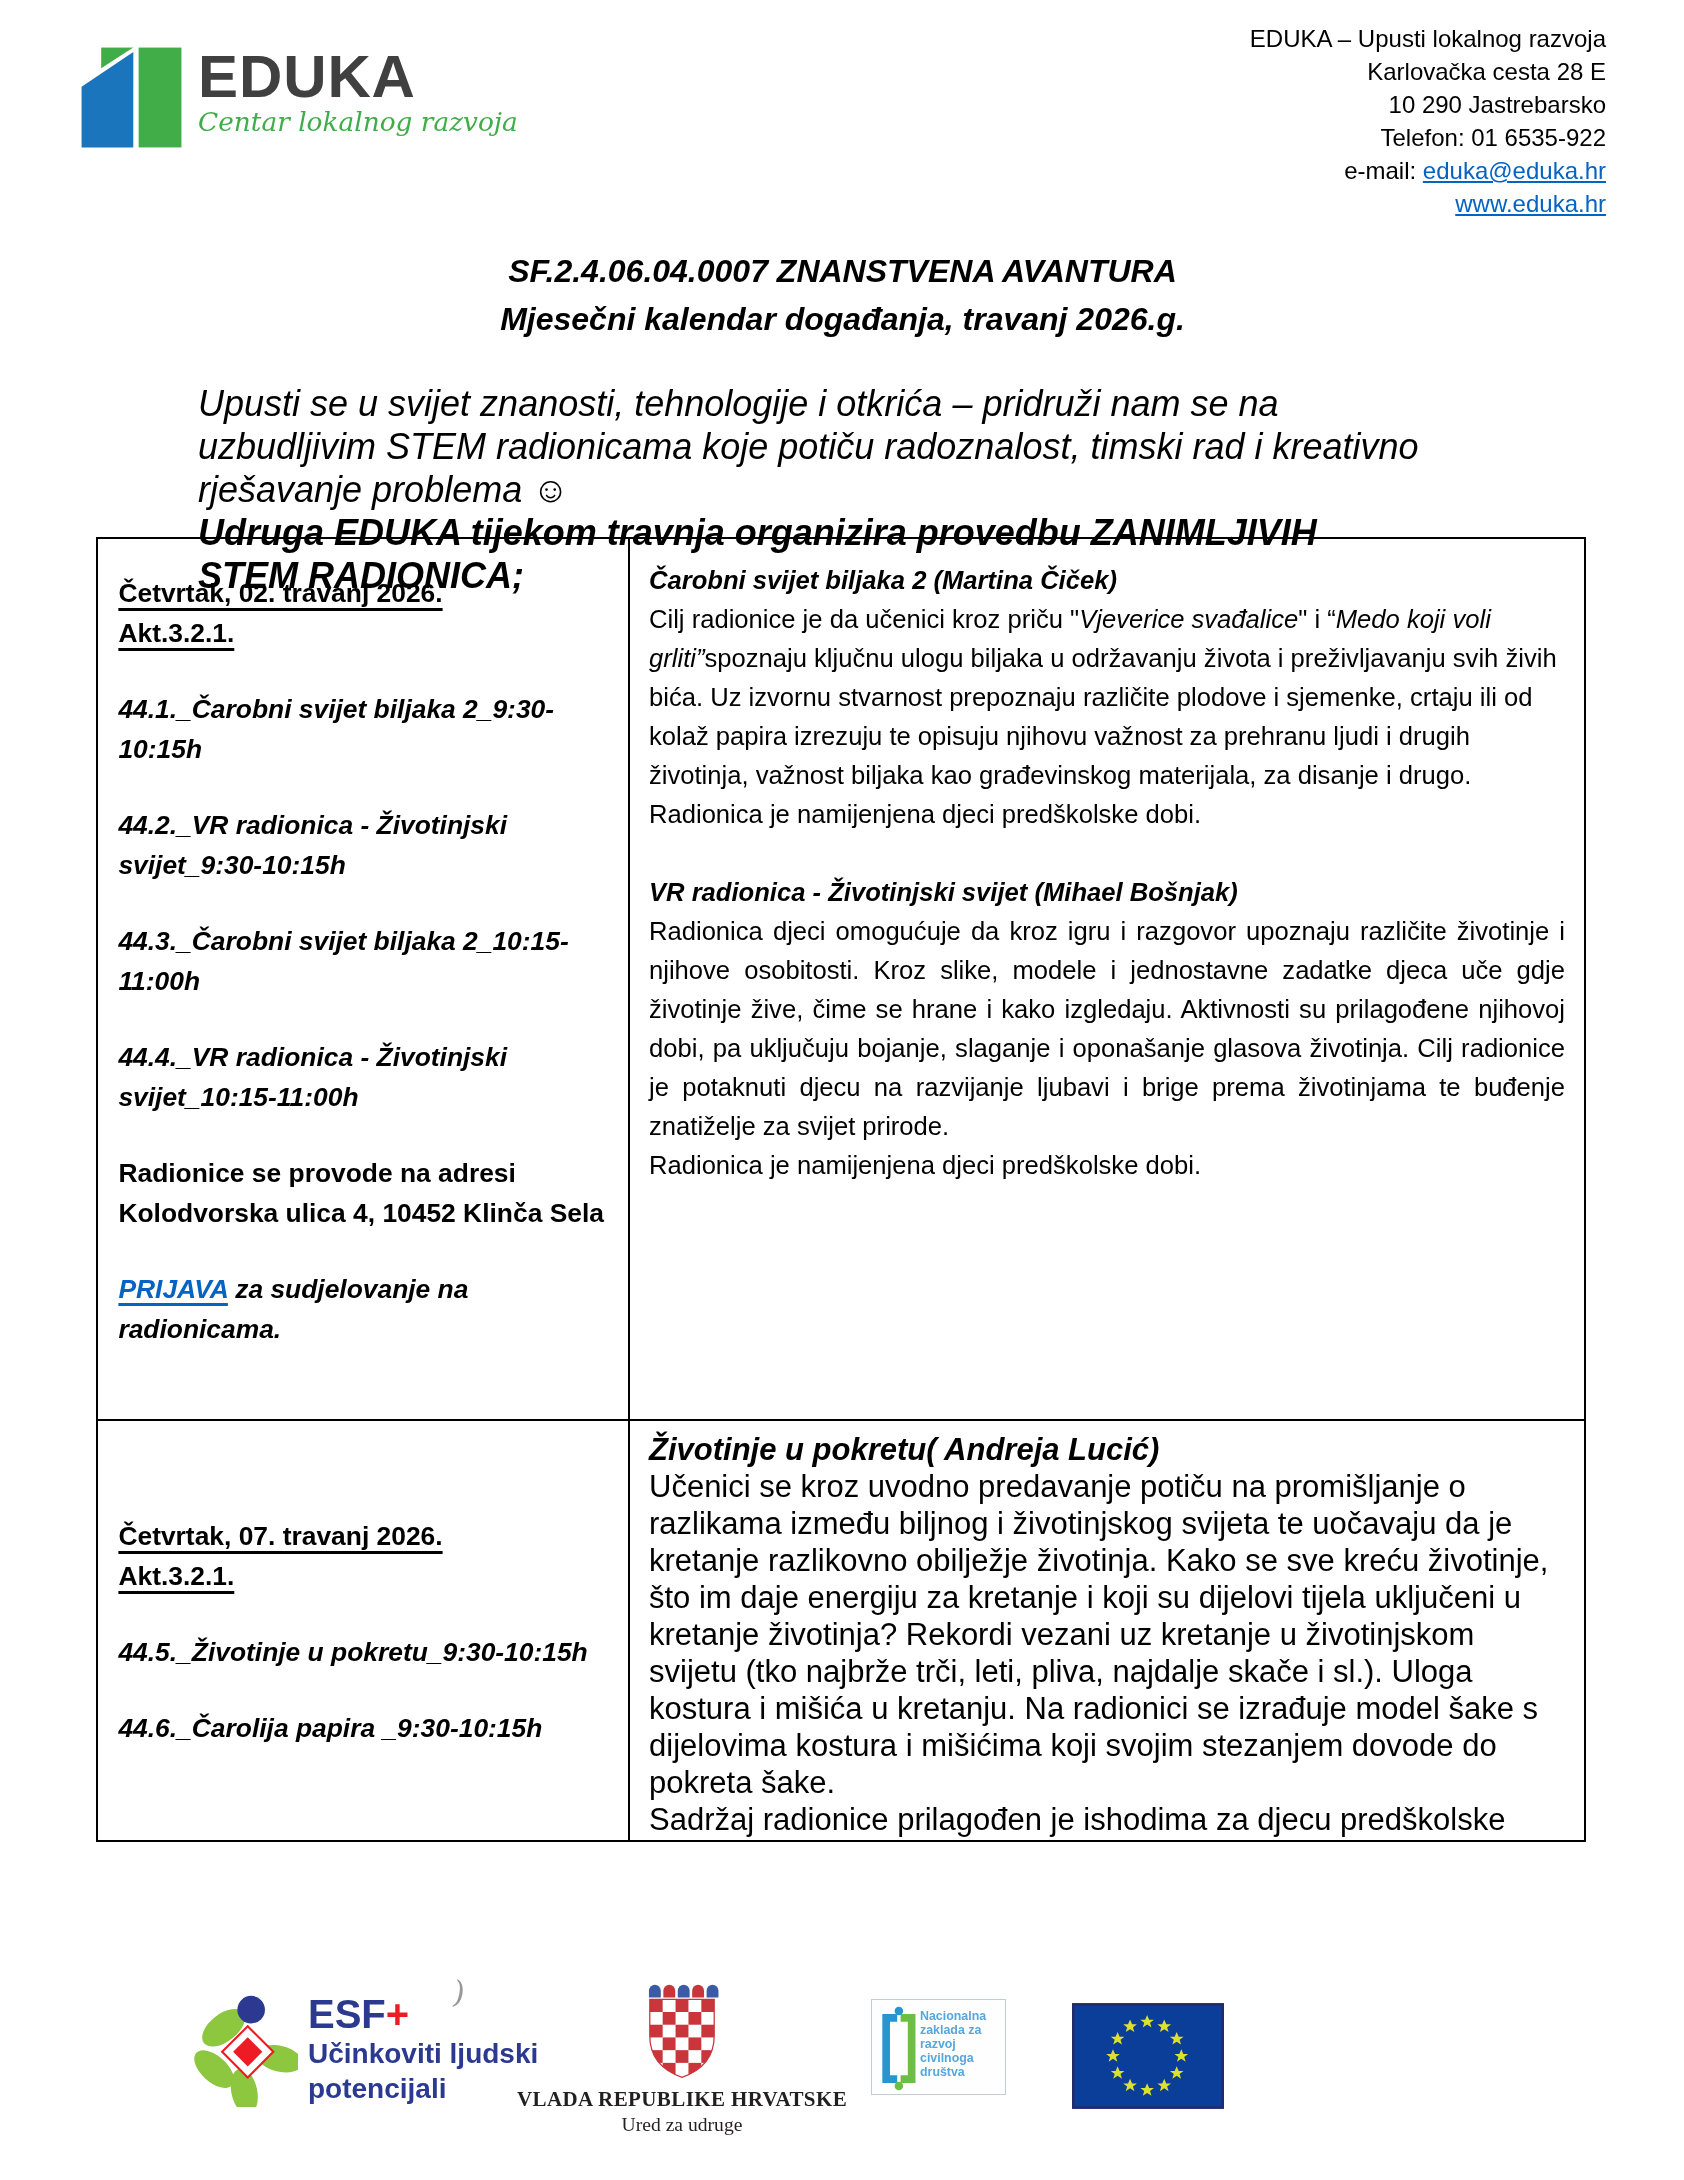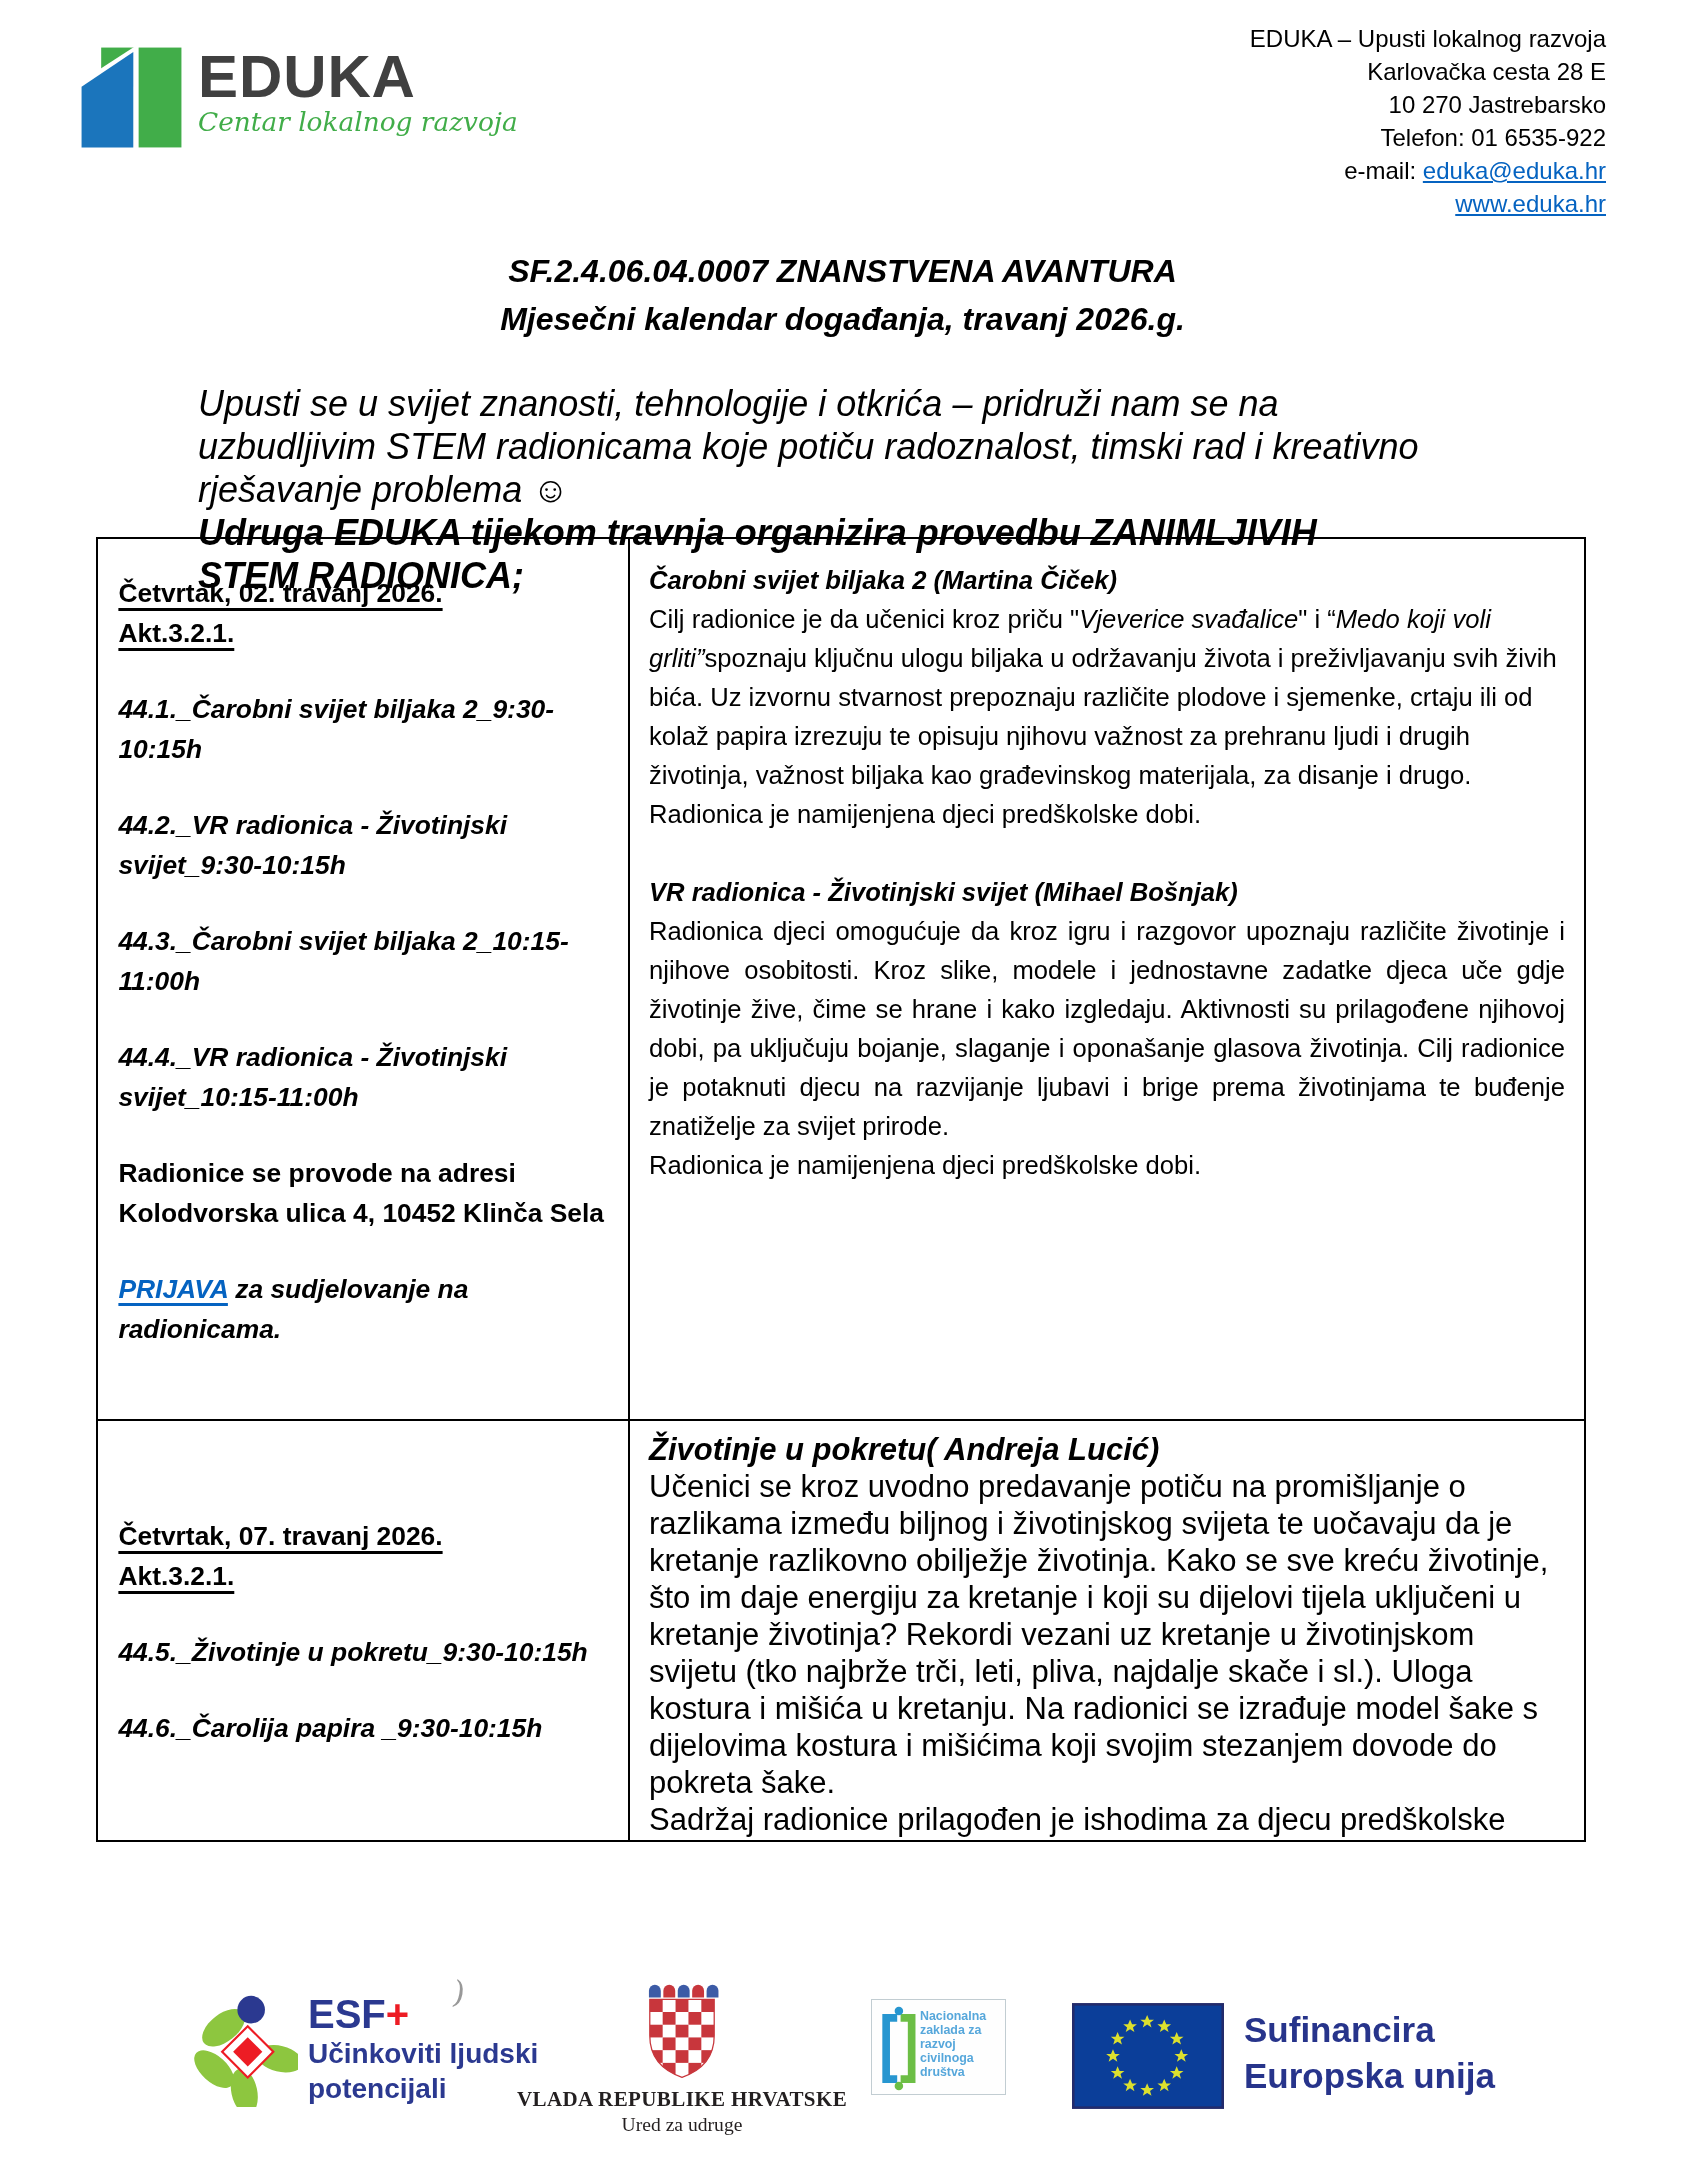--- a/index.html
+++ b/index.html
@@ -85,21 +85,21 @@
     <polygon points="4,116 4,48 62,9 62,116" fill="#1b75bc"></polygon>
   </svg>
   <div class="brand-block">
     <div class="brand">EDUKA</div>
     <div class="tagline">Centar lokalnog razvoja</div>
   </div>
 
   <div class="contact">
     <div>EDUKA – Upusti lokalnog razvoja</div>
     <div>Karlovačka cesta 28 E</div>
-    <div>10 270 Jastrebarsko</div>
+    <div>10 290 Jastrebarsko</div>
     <div>Telefon: 01 6535-922</div>
     <div>
       <span>e-mail: </span><a class="link">eduka@eduka.hr</a>
     </div>
     <div><a class="link">www.eduka.hr</a></div>
   </div>
 
   <div class="title">
     <div>SF.2.4.06.04.0007 ZNANSTVENA AVANTURA</div>
     <div>Mjesečni kalendar događanja, travanj 2026.g.</div>
@@ -219,19 +219,15 @@
     <use href="#euStar" x="128" y="62"></use>
       <use href="#euStar" x="122.6" y="82"></use>
       <use href="#euStar" x="108" y="96.6"></use>
     <use href="#euStar" x="88" y="102"></use>
       <use href="#euStar" x="68" y="96.6"></use>
       <use href="#euStar" x="53.4" y="82"></use>
     <use href="#euStar" x="48" y="62"></use>
       <use href="#euStar" x="53.4" y="42"></use>
       <use href="#euStar" x="68" y="27.4"></use>
   </svg>
-  <div class="eu-text">
-    <div>Sufinancira</div>
-    <div>Europska unija</div>
-  </div>
 
 </div>
 
 
 </body></html>

